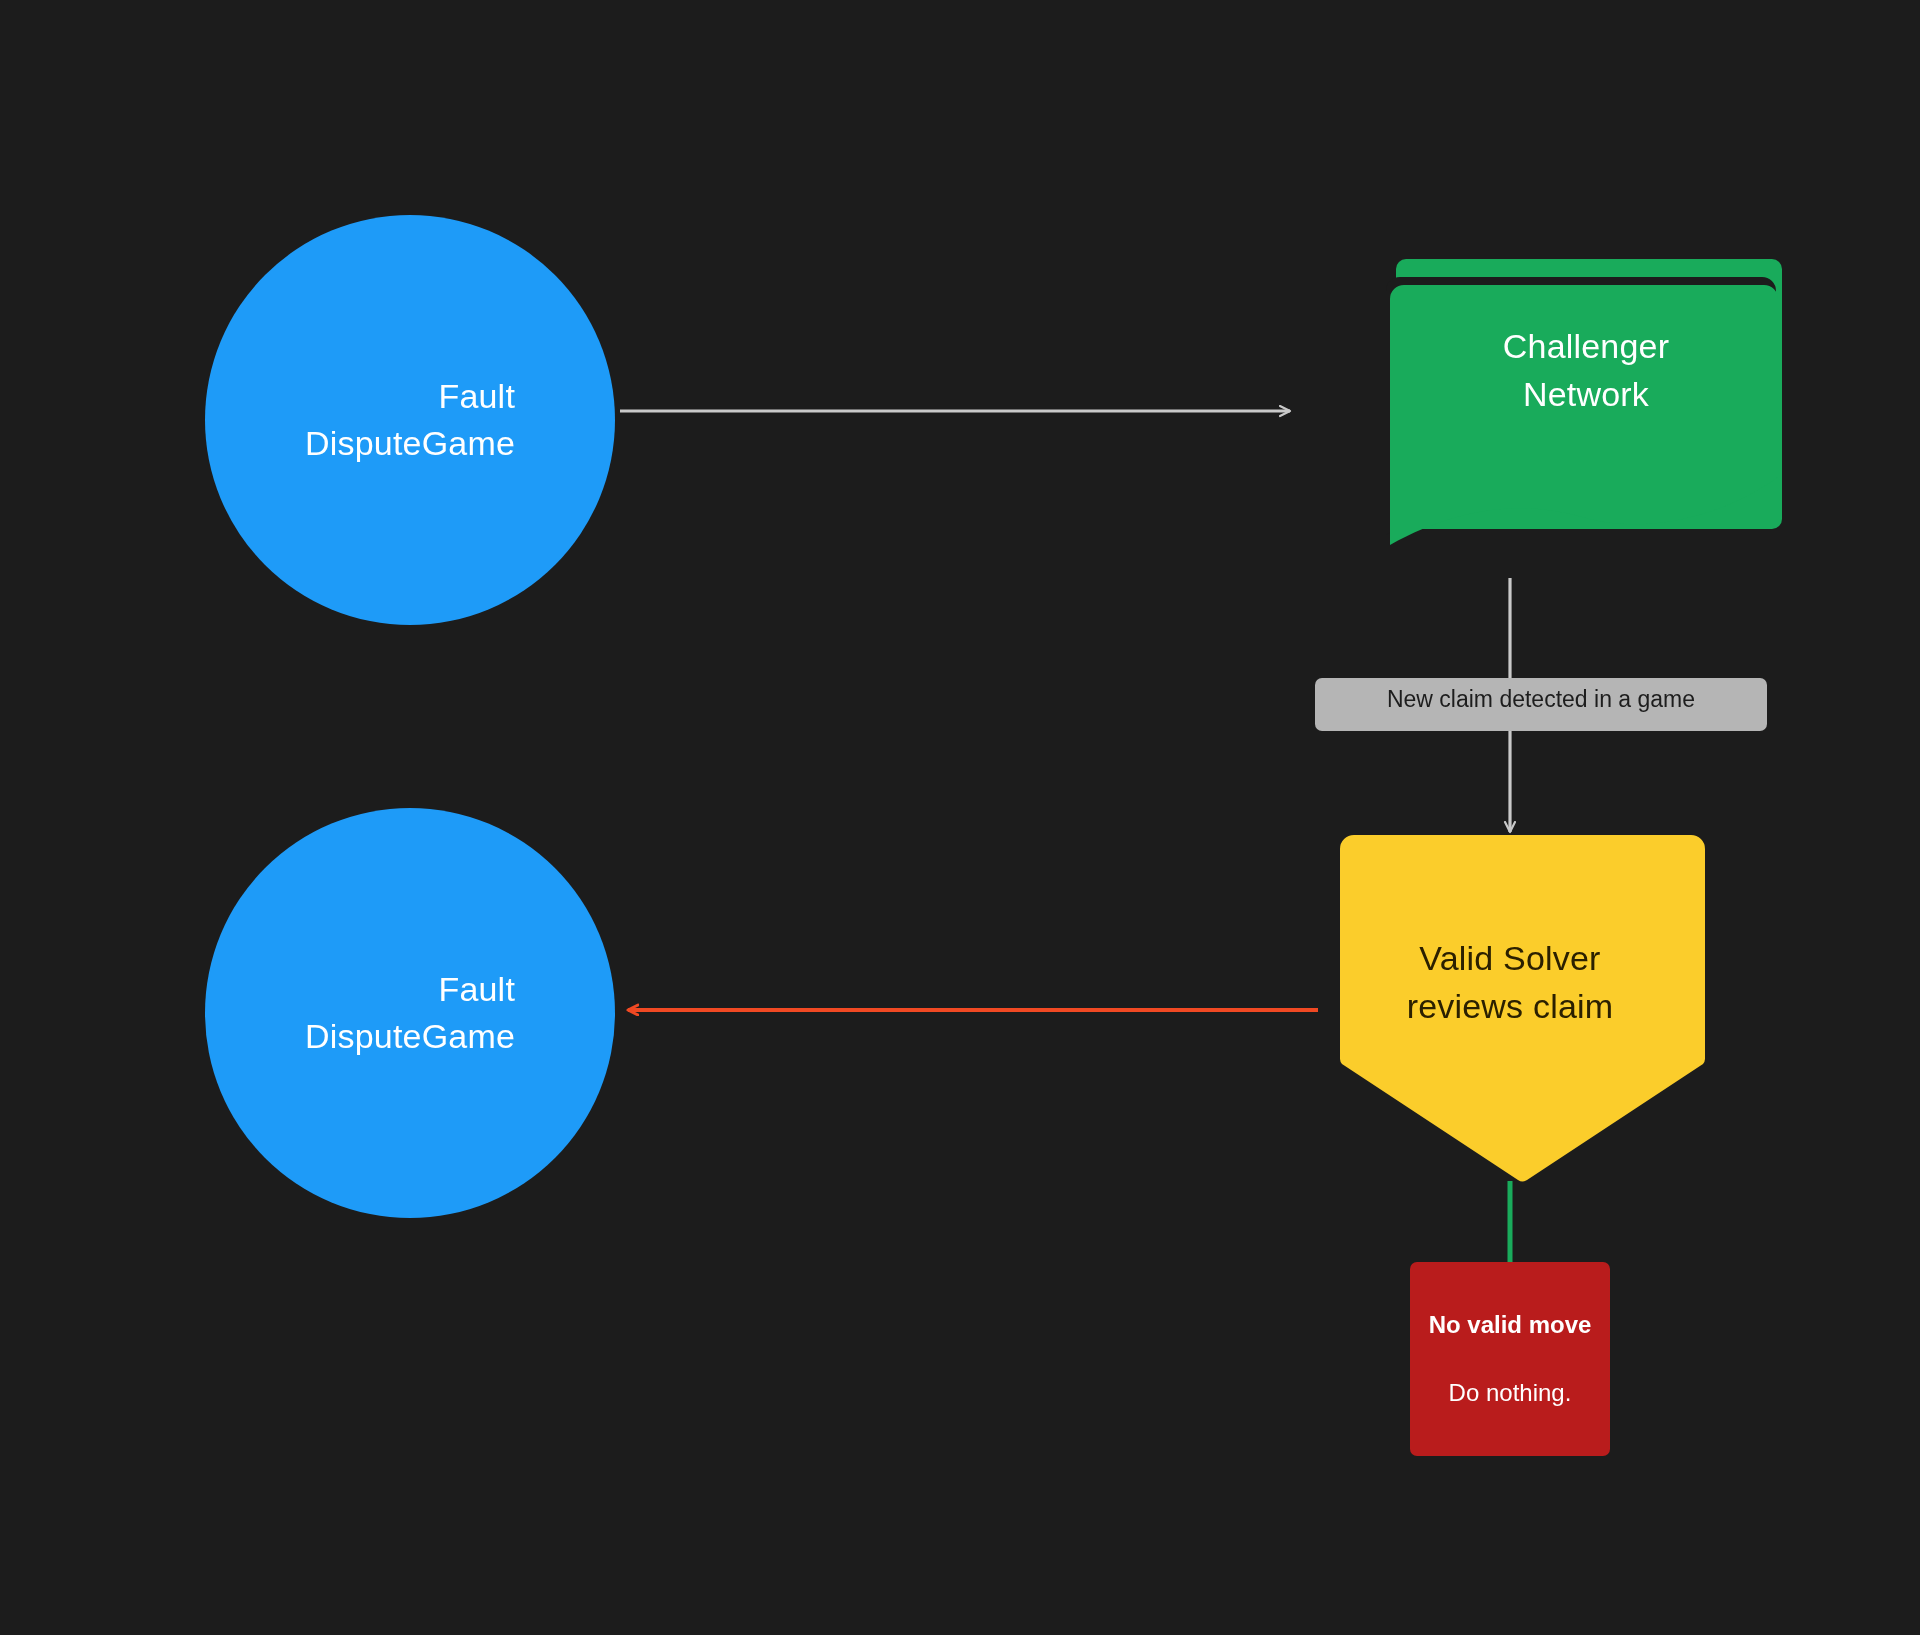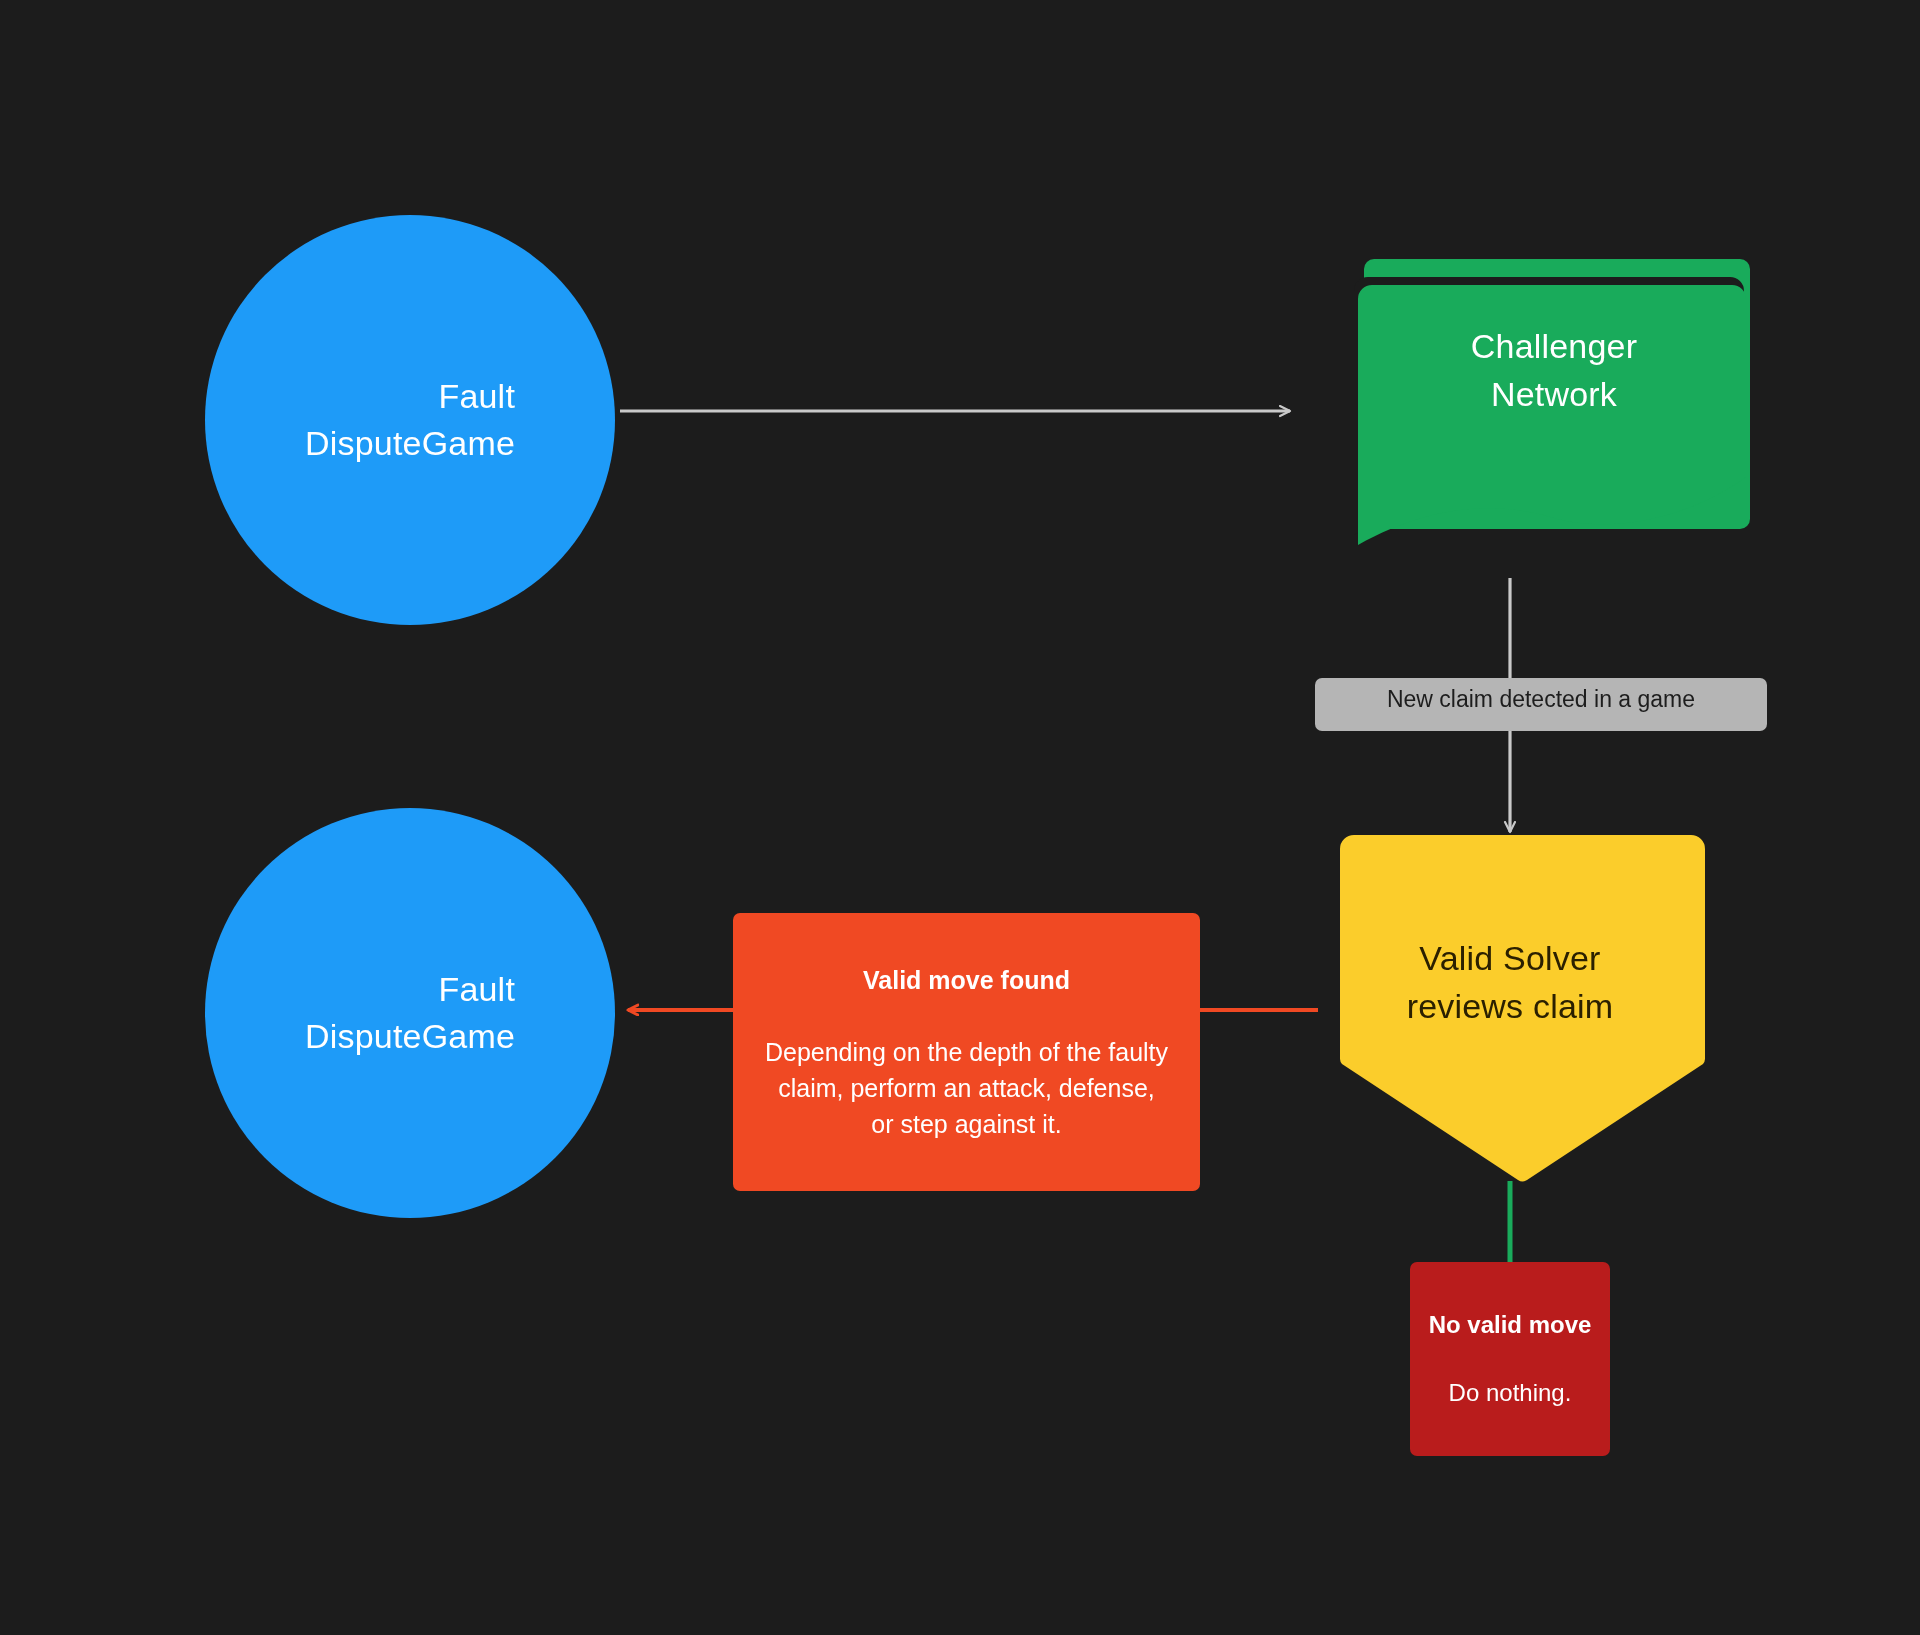--- a/index.html
+++ b/index.html
@@ -145,21 +145,21 @@
     </g>
   </svg>
 
   <div class="node-circle" style="left:205px; top:215px; width:410px; height:410px;">
     <div>
       <div>Fault</div>
       <div>DisputeGame</div>
     </div>
   </div>
 
-  <div class="node-doc" style="left:1344px; top:245px; width:420px; height:335px;">
+  <div class="node-doc" style="left:1376px; top:245px; width:420px; height:335px;">
     <svg width="420" height="335" viewBox="0 0 420 335">
 
       <path d="M30,14 h366 a10,10 0 0 1 10,10 v250 a10,10 0 0 1 -10,10 h-366 a10,10 0 0 1 -10,-10 v-250 a10,10 0 0 1 10,-10 z" fill="#19ab5b"></path>
 
       <path d="M12,36 h376 a14,14 0 0 1 14,14 v176 c-60,44 -140,60 -200,42 c-62,-18 -126,-10 -190,26 v-244 a14,14 0 0 1 14,-14 z" fill="#1c1c1c" transform="translate(-2,-4)"></path>
 
       <path d="M14,40 h374 a14,14 0 0 1 14,14 v178
                c-58,42 -136,58 -196,40
                c-62,-18 -128,-8 -192,28
                v-246 a14,14 0 0 1 14,-14 z" fill="#19ab5b"></path>
@@ -183,25 +183,19 @@
   <div class="node-circle" style="left:205px; top:808px; width:410px; height:410px;">
     <div>
       <div>Fault</div>
       <div>DisputeGame</div>
     </div>
   </div>
 
 
   <div class="edge-label gray" style="left:1315px; top:678px; width:452px; padding-top:5px; padding-bottom:14px;">New claim detected in a game</div>
 
-  <div class="edge-label red" style="left:733px; top:913px; width:467px;">
-    <span class="lbl-head">Valid move found</span>
-    <span class="lbl-body">Depending on the depth of the faulty
-claim, perform an attack, defense,
-or step against it.</span>
-  </div>
 
   <div class="edge-label green" style="left:1410px; top:1262px; width:200px;">
     <span class="lbl-head">No valid move</span>
     <span class="lbl-body">Do nothing.</span>
   </div>
 
 </div>
 
 </body></html>

